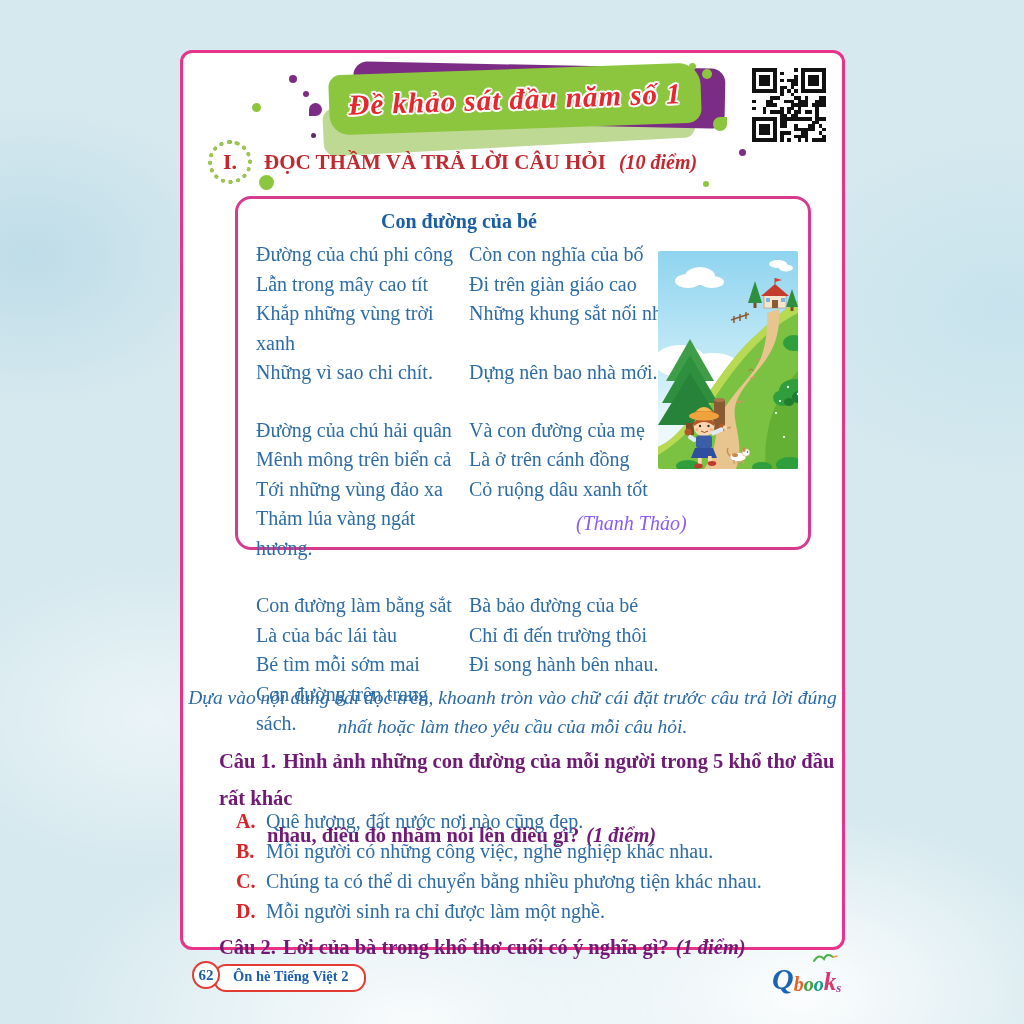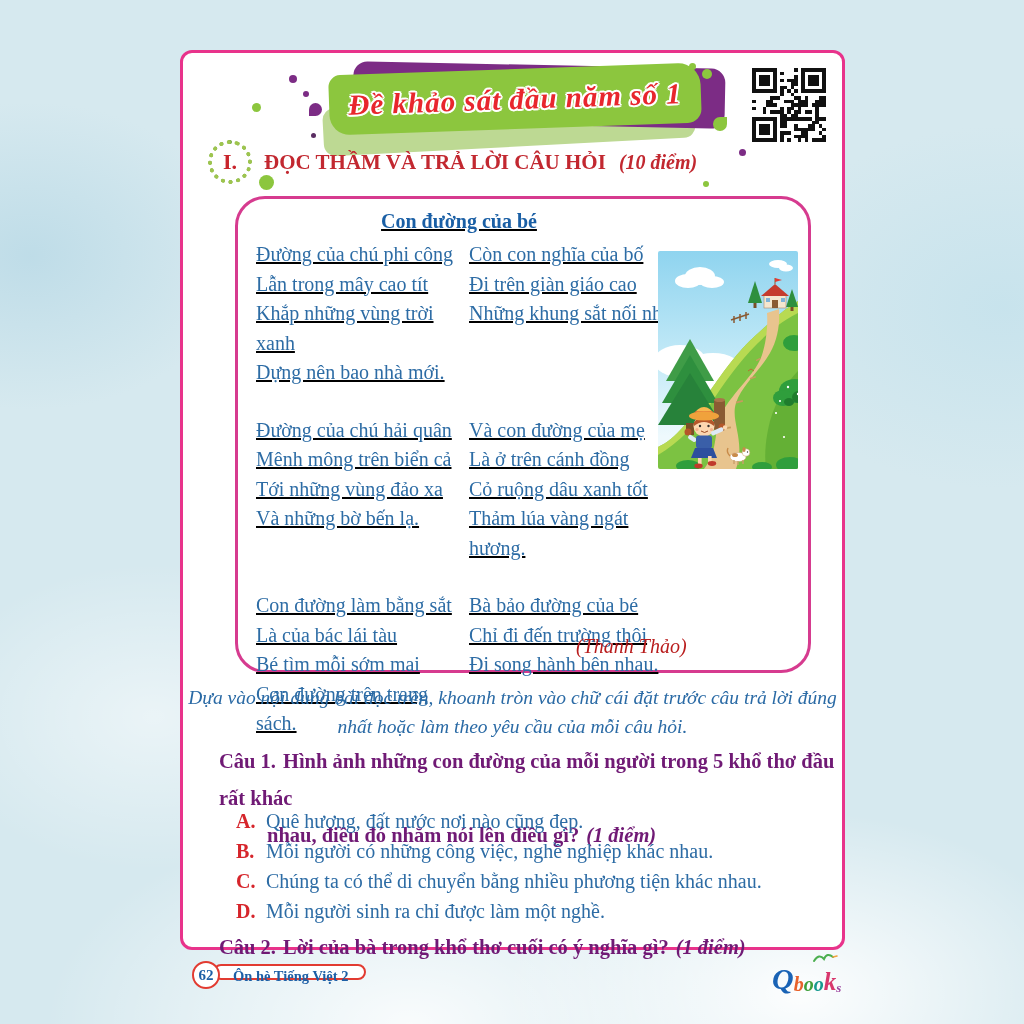--- a/index.html
+++ b/index.html
@@ -43,30 +43,30 @@
   
   .section-row { position:absolute; left:24px; top:86px; display:flex; align-items:center; gap:11px; }
   .wreath { position:relative; width:46px; height:46px; display:flex; align-items:center; justify-content:center; flex:0 0 auto; }
   .wreath::before { content:""; position:absolute; inset:1px; border-radius:50%; border:4px dotted #6da33b; }
   .wreath::after  { content:""; position:absolute; inset:1px; border-radius:50%; border:4px dotted #9ec54e; transform:rotate(22deg); }
   .wreath-numeral { position:relative; z-index:1; font-weight:bold; font-size:22px; color:#c8242b; }
   .heading-text { font-weight:bold; font-size:21px; color:#c22830; }
   .heading-points { font-weight:bold; font-style:italic; font-size:20px; color:#c22830; margin-left:2px;font-family:Liberation Serif, serif; }
 
   
-  .poem-box { position:absolute; left:52px; top:143px; width:576px; height:477px;
-    border:3px solid #d63b8f; border-radius:30px; background:#fff;text-decoration:underline; }
+  .poem-box { position:absolute; left:52px; top:143px; width:576px; height:354px;
+    border:3px solid #d63b8f; border-radius:16px; background:#fff; }
   .poem-title { margin-top:11px; width:442px; text-align:center;
     font-weight:bold; font-size:20px; color:#1a5fa5; }
   .stanzas { margin:7px 0 0 18px; width:432px; }
   .stanza { display:grid; grid-template-columns:213px 1fr; line-height:29.5px;
     font-size:20px; color:#2d6ca5; margin-bottom:28px; }
   .stanza:last-child { margin-bottom:0; }
   .poem-author { position:absolute; left:338px; bottom:12px; font-style:italic;
-    font-size:20px; color:#b91c1c; }
+    font-size:20px; color:#8b5cf6; }
   .illustration { position:absolute; right:10px; top:52px; width:140px; height:218px;
     border-radius:2px; overflow:hidden; }
 
   
   .instruction { position:absolute; left:0; right:0; top:630px; text-align:center;
     font-style:italic; font-size:19.5px; line-height:29px; color:#2a6aa5; }
   .question { position:absolute; left:36px; width:645px; font-weight:bold;
     font-size:20.5px; line-height:37px; color:#701a75; }
   .q1 { top:690px; }
   .q2 { top:876px; }
@@ -76,21 +76,21 @@
 
   .options { position:absolute; left:53px; top:753px; width:600px; }
   .opt { line-height:30px; font-size:20px; color:#2d6ca5; }
   .opt-letter { font-weight:bold; color:#d6252b; display:inline-block; min-width:30px; }
 
   
   .page-badge { position:absolute; left:192px; top:961px; width:28px; height:28px;
     border:2px solid #e23b31; border-radius:50%; background:#fff; z-index:2;
     display:flex; align-items:center; justify-content:center;
     font-weight:bold; font-size:15px; color:#1d5fa6; }
-  .book-pill { position:absolute; left:213px; top:964px; height:16px; z-index:1;
+  .book-pill { position:absolute; left:213px; top:964px; height:28px; z-index:1;
     border:2px solid #e23b31; border-radius:13px; background:#fff;
     padding:0 16px 0 18px; line-height:20px;
     font-weight:bold; font-size:14.5px; color:#1d5fa6; white-space:nowrap; }
   .logo { position:absolute; left:772px; top:950px; width:86px; height:58px; }
   .logo-letters { position:absolute; left:0; top:14px; display:flex; align-items:flex-end;
     font-style:italic; font-weight:bold; line-height:1; }
   .logo-bird { position:absolute; left:40px; top:0; }
 </style>
 </head>
 <body>
@@ -351,30 +351,30 @@
     <div class="poem-box">
       <div class="poem-title">Con đường của bé</div>
       <div class="stanzas">
         <div class="stanza">
           <div>Đường của chú phi công</div>
           <div>Còn con nghĩa của bố</div>
           <div>Lẫn trong mây cao tít</div>
           <div>Đi trên giàn giáo cao</div>
           <div>Khắp những vùng trời xanh</div>
           <div>Những khung sắt nối nhau</div>
+          <div>Những vì sao chi chít.</div>
           <div>Dựng nên bao nhà mới.</div>
         </div>
         <div class="stanza">
           <div>Đường của chú hải quân</div>
           <div>Và con đường của mẹ</div>
           <div>Mênh mông trên biển cả</div>
           <div>Là ở trên cánh đồng</div>
           <div>Tới những vùng đảo xa</div>
           <div>Cỏ ruộng dâu xanh tốt</div>
-          <div>Và những bờ bến lạ.</div>
           <div>Thảm lúa vàng ngát hương.</div>
         </div>
         <div class="stanza">
           <div>Con đường làm bằng sắt</div>
           <div>Bà bảo đường của bé</div>
           <div>Là của bác lái tàu</div>
           <div>Chỉ đi đến trường thôi</div>
           <div>Bé tìm mỗi sớm mai</div>
           <div>Đi song hành bên nhau.</div>
           <div>Con đường trên trang sách.</div>

